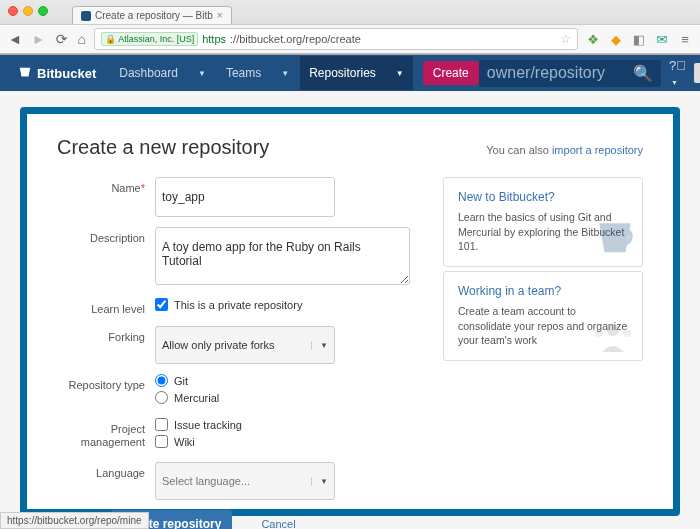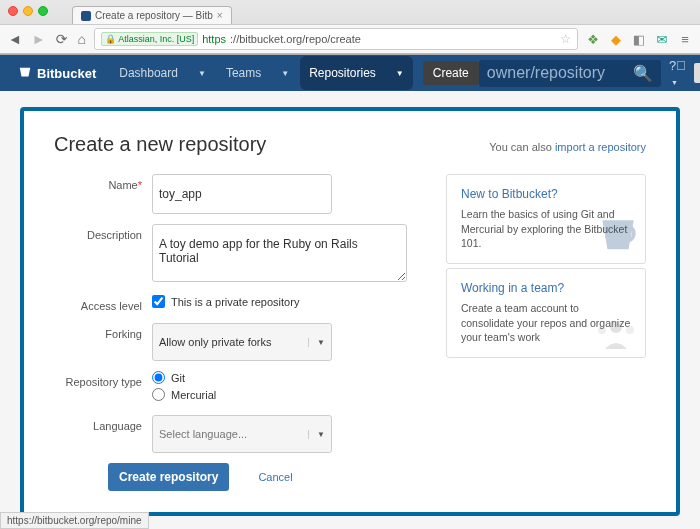--- a/index.html
+++ b/index.html
@@ -94,24 +94,24 @@
     height: 36px;
     padding: 0 10px;
     font-size: 12px;
   }
   .hamburger-icon { width:16px; display:flex; flex-direction:column; gap:2px; margin-right:8px; cursor:pointer;}
   .hamburger-icon div { height:2px; background:#fff; }
   .brand { display:flex; align-items:center; gap:5px; font-weight:bold; font-size:13px; margin-right:14px;}
   .bucket-icon { width:14px; height:14px; }
   .nav-items { display:flex; align-items:center; gap:2px; }
   .nav-item { padding:10px 9px; color:#ccd9e6; cursor:pointer; display:flex; align-items:center; gap:20px;}
-  .nav-item.active { background:#153960; color:#fff;border-radius:6px; }
+  .nav-item.active { background:#153960; color:#fff; }
   .caret { font-size:8px; }
   .create-btn {
-    background:#404040;
+    background:#be185d;
     border-radius:3px;
     padding:5px 10px;
     margin-left:8px;
     color:#fff;
     cursor:pointer;
   }
   .nav-right { margin-left:auto; display:flex; align-items:center; gap:8px; }
   .search-pill {
     background:#153d69;
     border-radius:3px;
@@ -121,21 +121,21 @@
     display:flex;
     align-items:center;
     gap:28px;
   }
   .icon-btn { color:#cdd; cursor:pointer; font-size:13px; }
   .avatar { width:20px; height:20px; background:#ddd; border-radius:2px; }
   
   .page-bg { background:#f5f5f5; padding:16px 20px; height:calc(100% - 88px); position:relative;}
   .card {
     background:#fff;
-    border:4px solid #0369a1;
+    border:7px solid #0369a1;
     border-radius:4px;
     padding:22px 30px;
     height:100%;
     position:relative;
   }
   .card-header { display:flex; justify-content:space-between; align-items:baseline; margin-bottom:18px; }
   .page-title { font-size:20px; font-weight:normal; color:#333; }
   .import-text { font-size:11px; color:#666; }
   .import-text a { color:#3b73af; text-decoration:none; }
   .layout { display:flex; gap:20px;justify-content:center; }
@@ -298,21 +298,21 @@
           <div class="form-label"><span>Name</span><span class="req">*</span></div>
           <div class="form-control"><input class="text-input" value="toy_app" style=""></div>
         </div>
 
         <div class="form-row">
           <div class="form-label">Description</div>
           <div class="form-control"><textarea class="textarea" id="desc-area" style="">A toy demo app for the Ruby on Rails Tutorial</textarea></div>
         </div>
 
         <div class="form-row">
-          <div class="form-label">Access level</div>
+          <div class="form-label">Learn level</div>
           <div class="form-control">
             <label class="checkline">
               <input type="checkbox" checked="" style="">
               <span>This is a private repository</span>
             </label>
           </div>
         </div>
 
         <div class="form-row">
           <div class="form-label">Forking</div>
@@ -331,20 +331,33 @@
               <input type="radio" name="rt" checked="" style="">
               <span>Git</span>
             </label>
             <label class="radioline">
               <input type="radio" name="rt" style="">
               <span>Mercurial</span>
             </label>
           </div>
         </div>
 
+        <div class="form-row">
+          <div class="form-label">Project management</div>
+          <div class="form-control">
+            <label class="checkline">
+              <input type="checkbox" style="">
+              <span>Issue tracking</span>
+            </label>
+            <label class="checkline">
+              <input type="checkbox" style="">
+              <span>Wiki</span>
+            </label>
+          </div>
+        </div>
 
         <div class="form-row">
           <div class="form-label">Language</div>
           <div class="form-control">
             <div class="select">
               <span class="sel-placeholder">Select language...</span>
               <span class="caret-dn">▼</span>
             </div>
           </div>
         </div>

